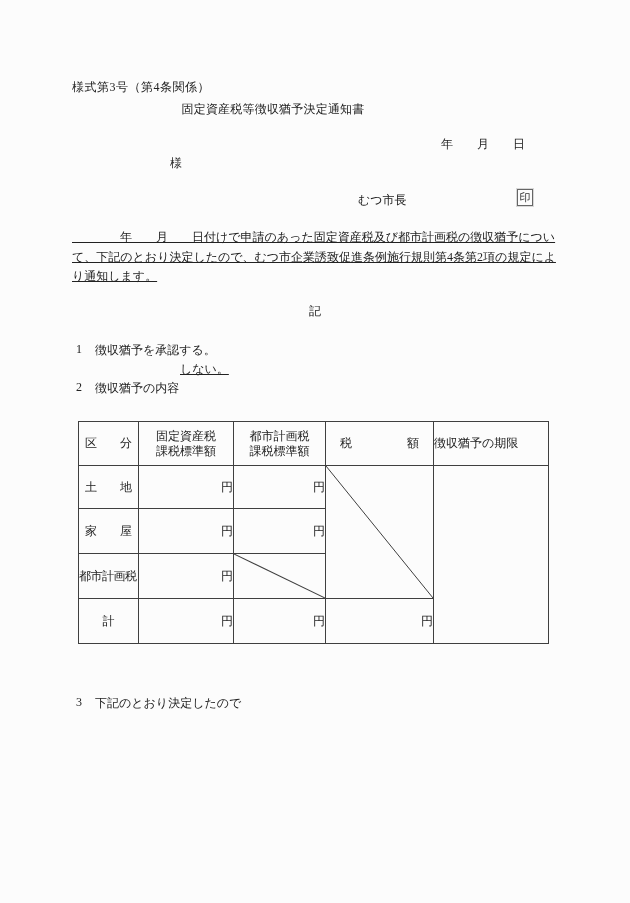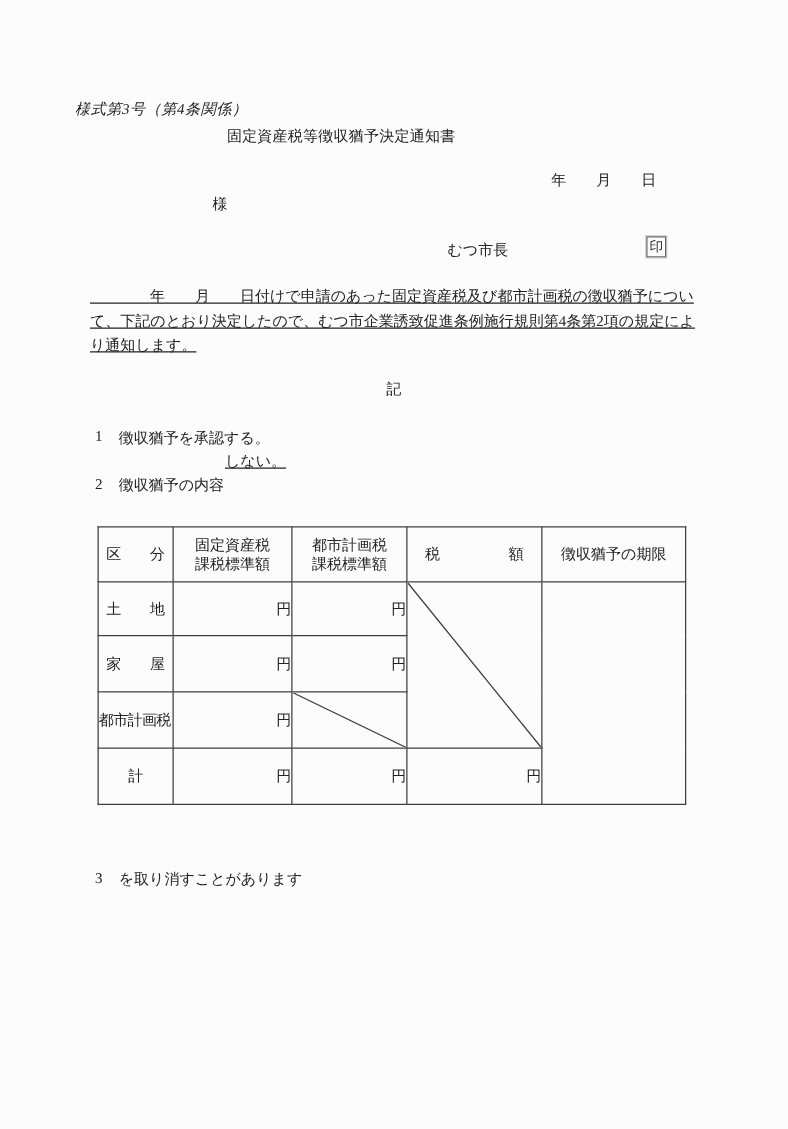--- a/index.html
+++ b/index.html
@@ -9,21 +9,21 @@
     width: 630px;
     height: 903px;
     background: #fcfcfc;
     color: #222;
     font-family: "Liberation Serif", "DejaVu Serif", serif;
     font-size: 12px;
     overflow: hidden;
   }
   .abs { position: absolute; white-space: pre; }
 
-  .form-number   { left: 60px;  top: 79px; letter-spacing: 0.5px; font-style: italic; }
+  .form-number   { left: 72px;  top: 79px; letter-spacing: 0.5px; }
   .doc-title     { left: 0; top: 101px; width: 546px; text-align: center; letter-spacing: 0.2px; }
   .date-line     { right: 105px; top: 136px; }
   .addressee     { left: 170px; top: 155px; }
   .issuer        { left: 358px; top: 192px; }
   .seal-box {
     position: absolute; left: 517px; top: 189px;
     width: 16px; height: 17px;
     border: 1px solid #666;
     box-shadow: 0 0 0 1px #d8d8d8;
     display: flex; align-items: center; justify-content: center;
@@ -50,21 +50,21 @@
     font-weight: normal;
     font-size: 12px;
     padding: 0;
     vertical-align: middle;
     overflow: hidden;
   }
   tr.h44 { height: 44px; }
   tr.h43 { height: 43px; }
   tr.h45 { height: 45px; }
   .center2 { text-align: center; white-space: pre-line; line-height: 15px; }
-  .center1 { text-align: center; }
+  .center1 { text-align: left; }
   .spread { display: flex; justify-content: space-between; padding: 0 6px; }
   .spread-wide { display: flex; justify-content: space-between; padding: 0 14px; }
   .label4 { padding: 0 8px; letter-spacing: -0.5px; white-space: nowrap; }
   .total-label { text-align: center; padding-left: 8px; }
   .yen { text-align: right; padding-right: 7px; }
   .diag-cell { position: relative; }
   .diag-cell svg { position: absolute; left: 0; top: 0; width: 100%; height: 100%; display: block; }
 </style>
 </head>
 <body>
@@ -164,16 +164,16 @@
         <td class="yen">円</td>
         <td class="yen">円</td>
         <td class="yen">円</td>
       </tr>
     </tbody>
       </table>
   </div>
 
   <div class="li item3">
     <span class="num">3</span>
-    <span class="txt">を取り消すことがあります</span>
+    <span class="txt">下記のとおり決定したので</span>
   </div>
 
 </div>
 
 </body></html>

